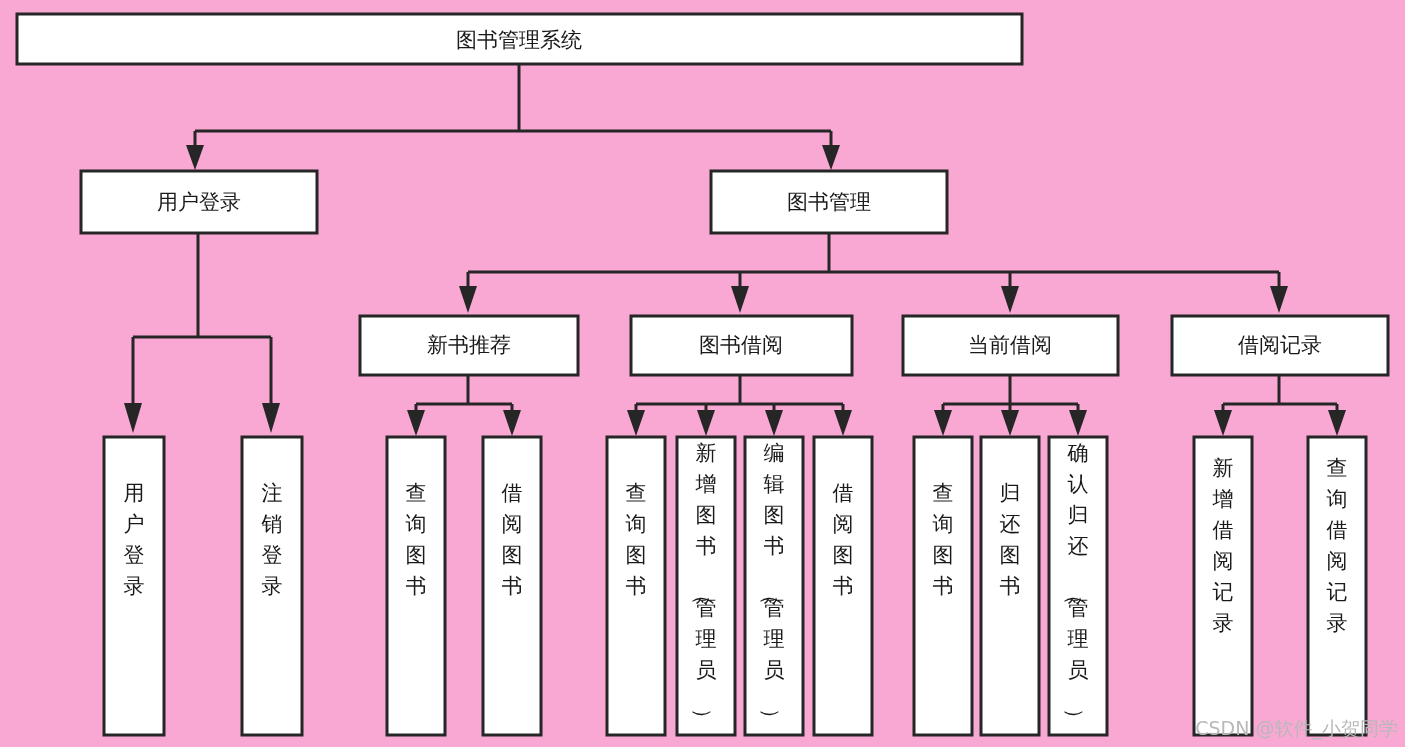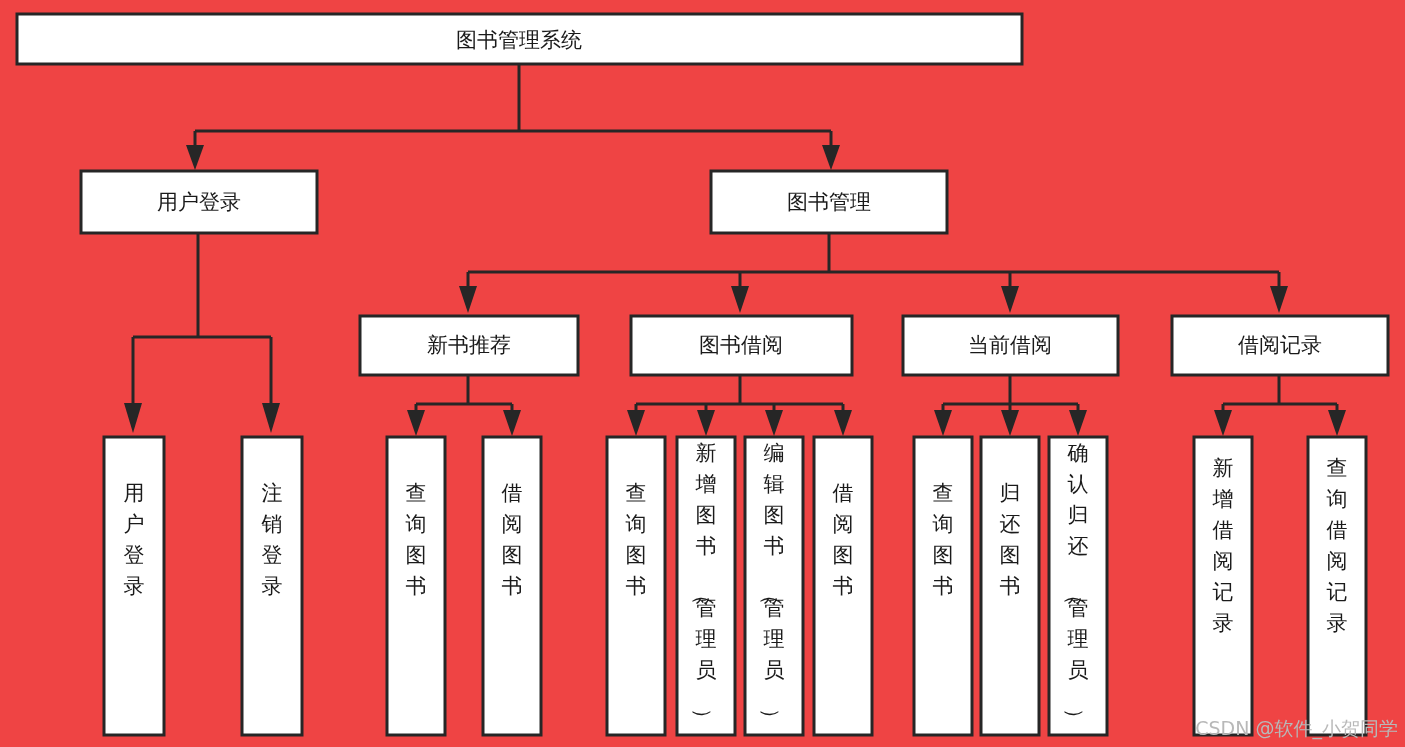--- a/index.html
+++ b/index.html
@@ -11,21 +11,21 @@
   body {
     width: 1405px;
     height: 747px;
     overflow: hidden;
     font-family: "DejaVu Sans", "Liberation Sans", sans-serif;
   }
   #diagram-root {
     position: relative;
     width: 1405px;
     height: 747px;
-    background: #ef4444;
+    background: #f9a8d4;
   }
   svg#flowchart {
     display: block;
     width: 1405px;
     height: 747px;
   }
   .node-box {
     fill: #ffffff;
     stroke: #262626;
     stroke-width: 3;

